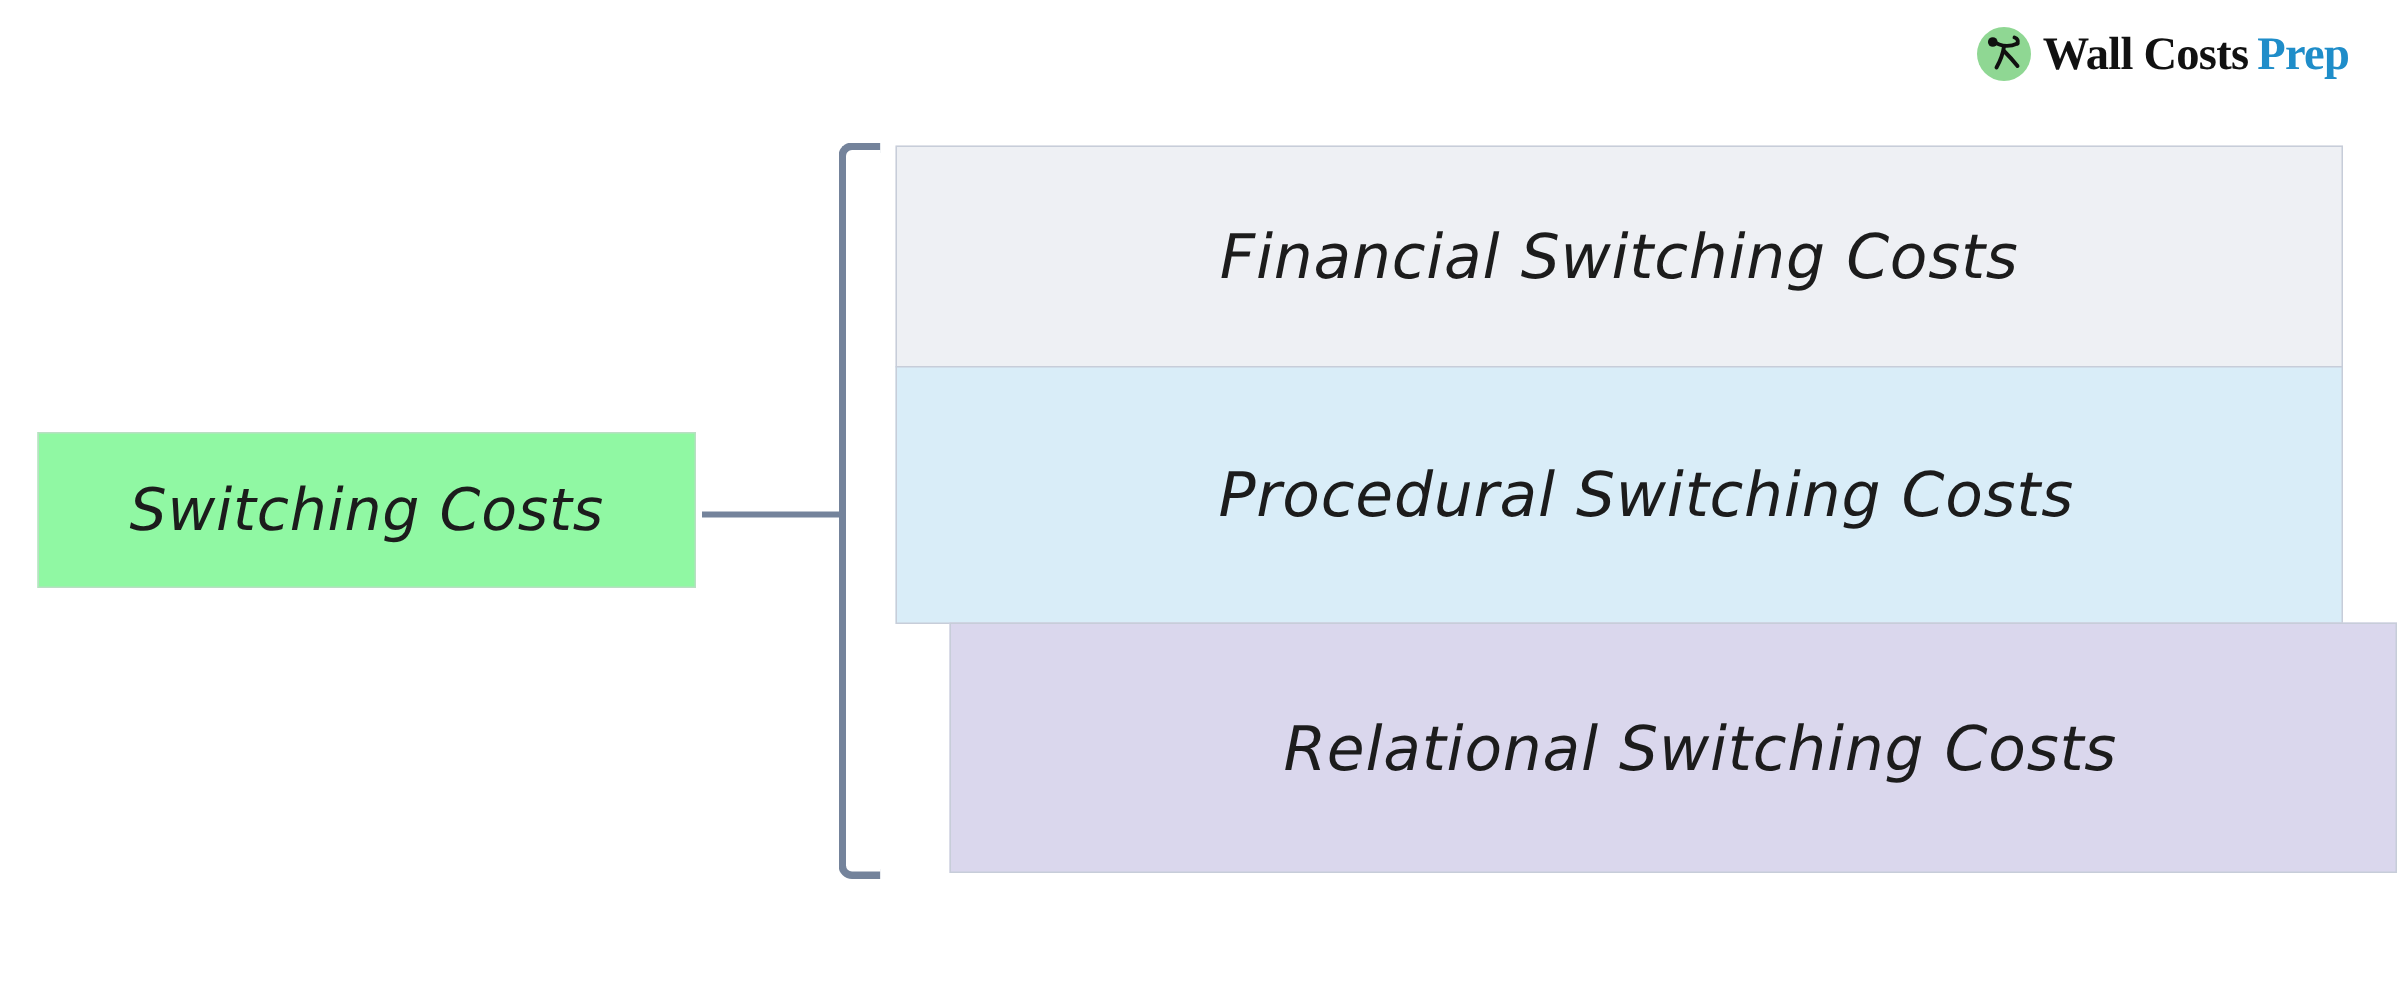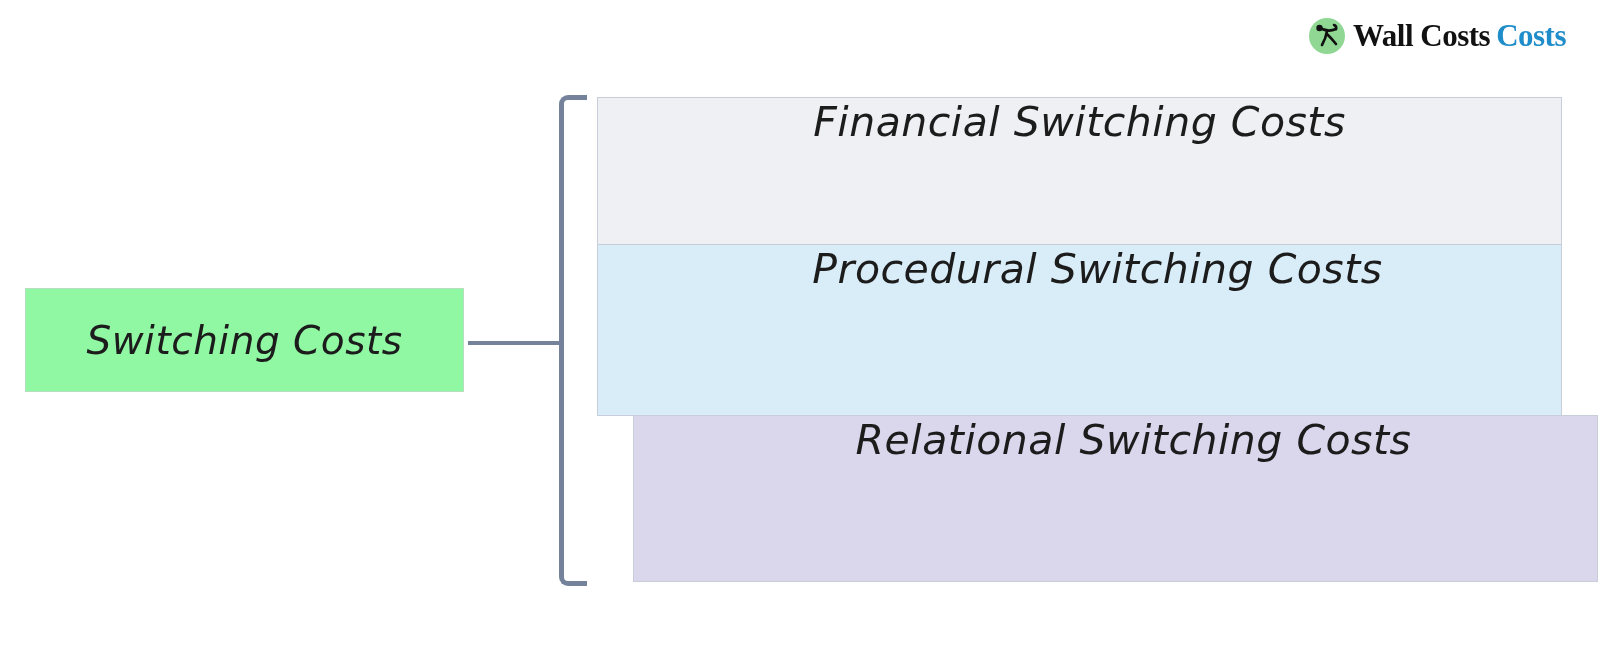--- a/index.html
+++ b/index.html
@@ -89,21 +89,21 @@
     position: absolute;
     left: 597px;
     top: 97px;
     width: 965px;
   }
   .child-box {
     width: 100%;
     border: 1px solid #c7cdd9;
     box-sizing: border-box;
     display: flex;
-    align-items: flex-start;
+    align-items: center;
     justify-content: center;
     font-size: 41px;
     letter-spacing: 0.5px;
   }
   .child-box + .child-box { margin-top: -1px; padding-left: 36px; }
   .child-0 { height: 148px; }
   .child-1 { height: 172px; }
   .child-2 { height: 167px; margin-left: 36px; }
 </style>
 </head>
@@ -115,21 +115,21 @@
     <svg class="mark" viewBox="0 0 36 36" aria-hidden="true">
       <circle cx="18" cy="18" r="18" fill="#8fd793" style="fill: rgb(143, 215, 147);"></circle>
       <g stroke="#101010" stroke-width="2.6" stroke-linecap="round" fill="none">
         <path d="M10 9 Q 18 15 27 11"></path>
         <path d="M18 13 Q 17 20 13 27"></path>
         <path d="M18 16 Q 23 21 27 26"></path>
         <path d="M25 7 q 3 1 2 4"></path>
       </g>
       <circle cx="10.5" cy="10" r="3.2" fill="#101010"></circle>
     </svg>
-    <span class="wordmark"><span>Wall Costs</span><span class="prep" style="color: rgb(31, 141, 201);">Costs</span></span>
+    <span class="wordmark"><span>Wall Costs</span><span class="prep" style="color: rgb(31, 141, 201);">Prep</span></span>
   </div>
 
   <div class="root-box hand" style="background-color: rgb(144, 248, 163);">
     <span>Switching Costs</span>
   </div>
 
   <div class="connector-line" style="background-color: rgb(116, 131, 155);"></div>
 
   <div class="bracket" style="border-color: rgb(116, 131, 155);"></div>
 

